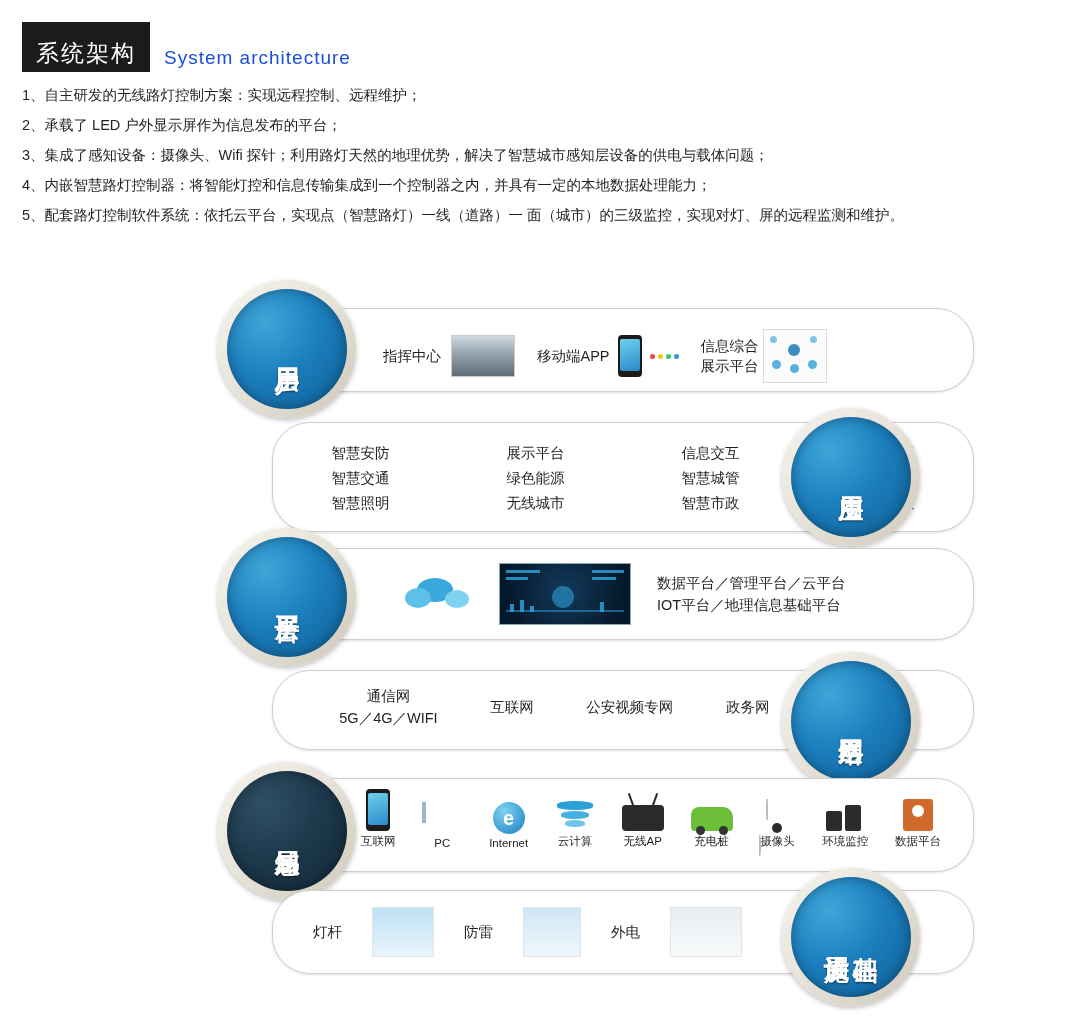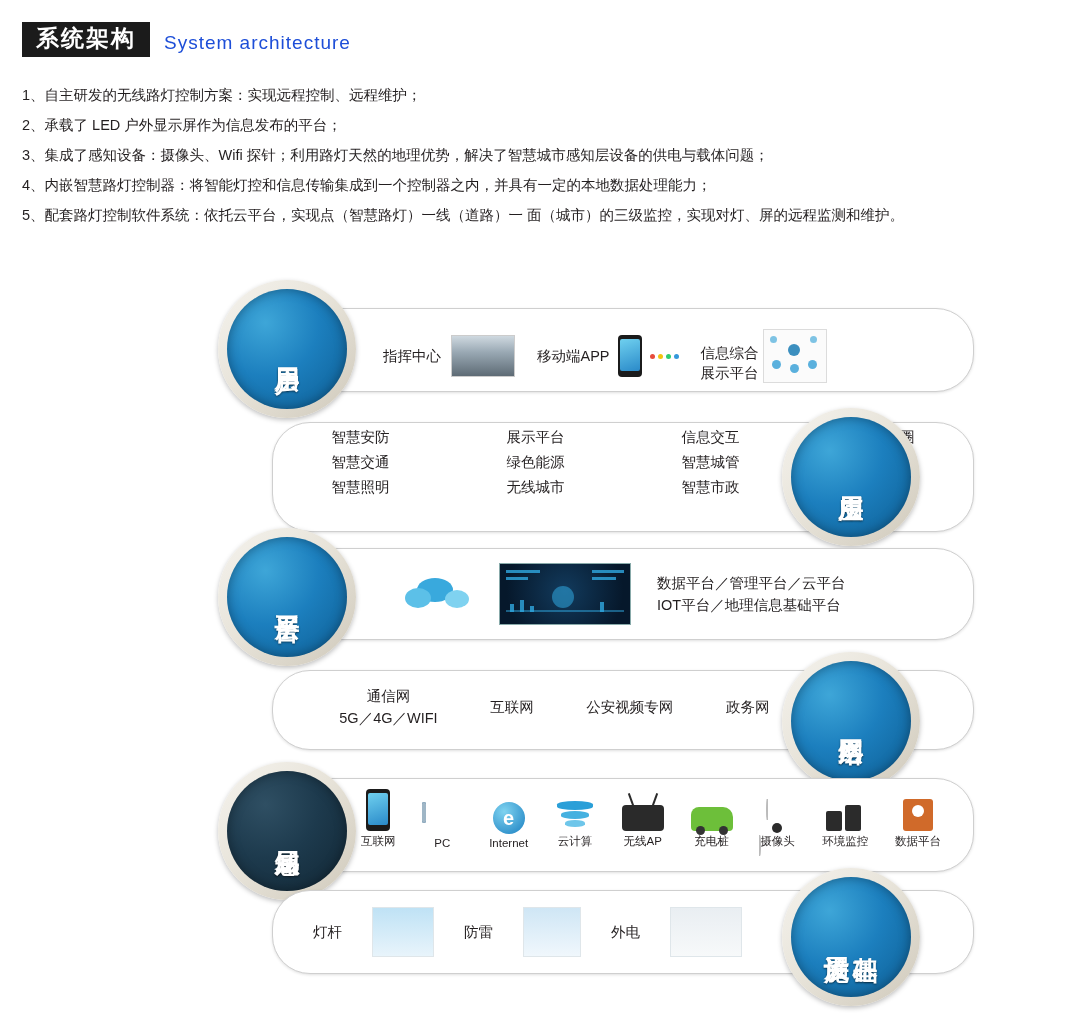--- a/index.html
+++ b/index.html
@@ -7,22 +7,22 @@
     width:1083px;height:1026px;
     background:#ffffff;
     font-family:"Liberation Sans","DejaVu Sans",sans-serif;
     color:#231f20;
     position:relative;
     overflow:hidden;
   }
   
   .header{position:absolute;left:22px;top:22px;display:flex;align-items:flex-end;gap:14px;}
   .title-badge{
-    background:#1b1b1b;color:#ffffff;font-size:23px;font-weight:bold;
-    letter-spacing:2px;padding:5px 14px 7px 14px;line-height:1;
+    background:#1b1b1b;color:#ffffff;font-size:23px;font-weight:normal;
+    letter-spacing:2px;padding:20px 14px 7px 14px;line-height:1;
   }
   .title-en{font-size:19px;color:#1d4ed8;letter-spacing:1px;padding-bottom:3px;}
   
   .bullets{position:absolute;left:22px;top:80px;width:1045px;}
   .bullets .line{font-size:14.5px;line-height:30px;color:#231f20;white-space:nowrap;}
   
   .diagram{position:absolute;left:0;top:270px;width:1083px;height:730px;}
   .bar{
     position:absolute;background:#ffffff;border:1px solid #cfcfcf;border-radius:38px;
     box-shadow:0 1px 3px rgba(0,0,0,.13);
@@ -48,21 +48,21 @@
   .circle .label{
     position:relative;color:#fff;font-size:25px;font-weight:bold;line-height:1.07;
     text-align:center;letter-spacing:1px;text-shadow:0 1px 2px rgba(0,0,0,.45);
   }
   .circle .label.two-col{display:flex;gap:2px;}
   .circle .label .col{writing-mode:vertical-rl;text-orientation:upright;}
   .vert{writing-mode:vertical-rl;text-orientation:upright;}
   .cell-text{font-size:14.5px;color:#231f20;line-height:25px;text-align:center;}
   .grid-4{
     position:absolute;display:flex;justify-content:space-around;width:100%;
-    top:2px;left:0;
+    top:18px;left:0;
   }
   .grid-4 .col{text-align:center;}
   .item{display:flex;flex-direction:column;align-items:center;gap:3px;}
   .item .cap{font-size:11.5px;color:#231f20;}
   
   .phone{width:24px;height:42px;border-radius:4px;background:#1b1b1b;position:relative;}
   .phone:after{content:"";position:absolute;left:2px;top:4px;right:2px;bottom:6px;border-radius:2px;
     background:linear-gradient(160deg,#6fd0ef,#2a8ac9);}
   .pc{width:40px;height:30px;position:relative;}
   .pc .scr{width:38px;height:23px;background:#2b5f8a;border:2px solid #9fb6c6;border-radius:2px;}
@@ -130,21 +130,21 @@
       <div style="display:flex;align-items:center;gap:8px;">
         <span class="cell-text">移动端APP</span>
         <span class="phone"></span>
         <span class="arrow-dots">
           <span style="background:#e74c3c"></span>
             <span style="background:#f1c40f"></span>
           <span style="background:#2ecc71"></span>
             <span style="background:#3498db"></span>
         </span>
       </div>
-      <div style="display:flex;align-items:flex-end;gap:4px;">
+      <div style="display:flex;align-items:center;gap:4px;">
         <span class="cell-text" style="line-height:20px;">信息综合<br>展示平台</span>
         <span class="netpic">
           <i class="n" style="width:9px;height:9px;left:8px;top:30px;"></i>
           <i class="n" style="width:9px;height:9px;left:26px;top:34px;"></i>
           <i class="n" style="width:9px;height:9px;left:44px;top:30px;"></i>
           <i class="n" style="width:12px;height:12px;left:24px;top:14px;background:#3b8fbf;"></i>
           <i class="n" style="width:7px;height:7px;left:6px;top:6px;background:#7ec3e4;"></i>
           <i class="n" style="width:7px;height:7px;left:46px;top:6px;background:#7ec3e4;"></i>
         </span>
       </div>

